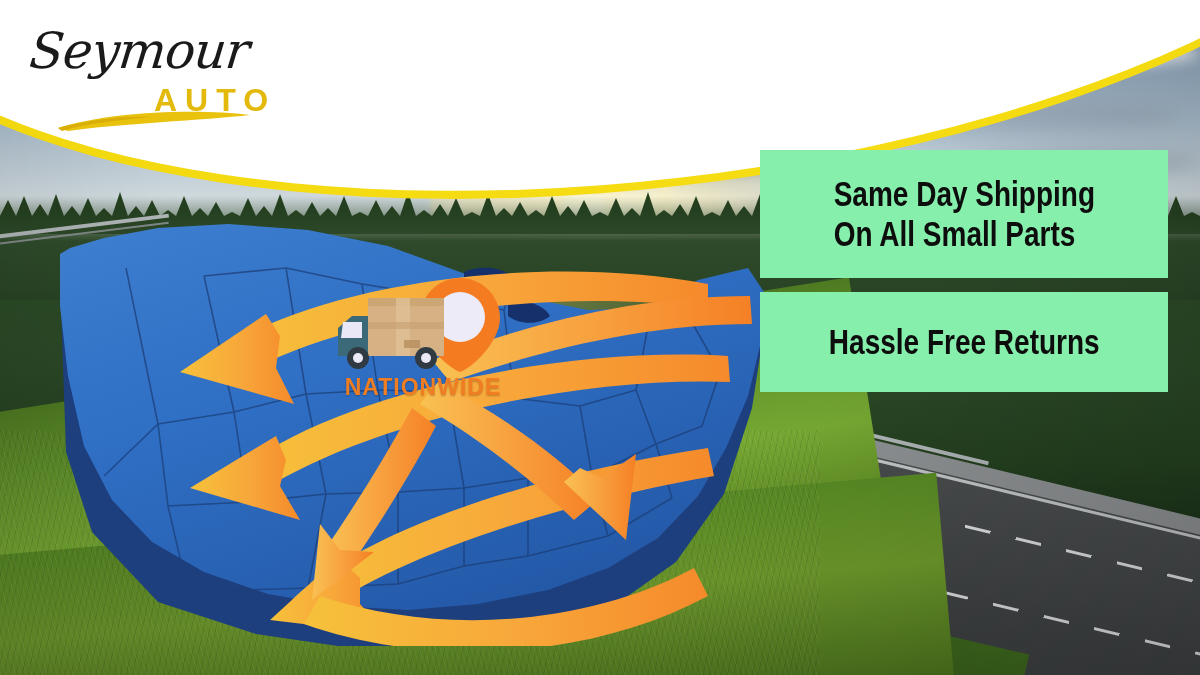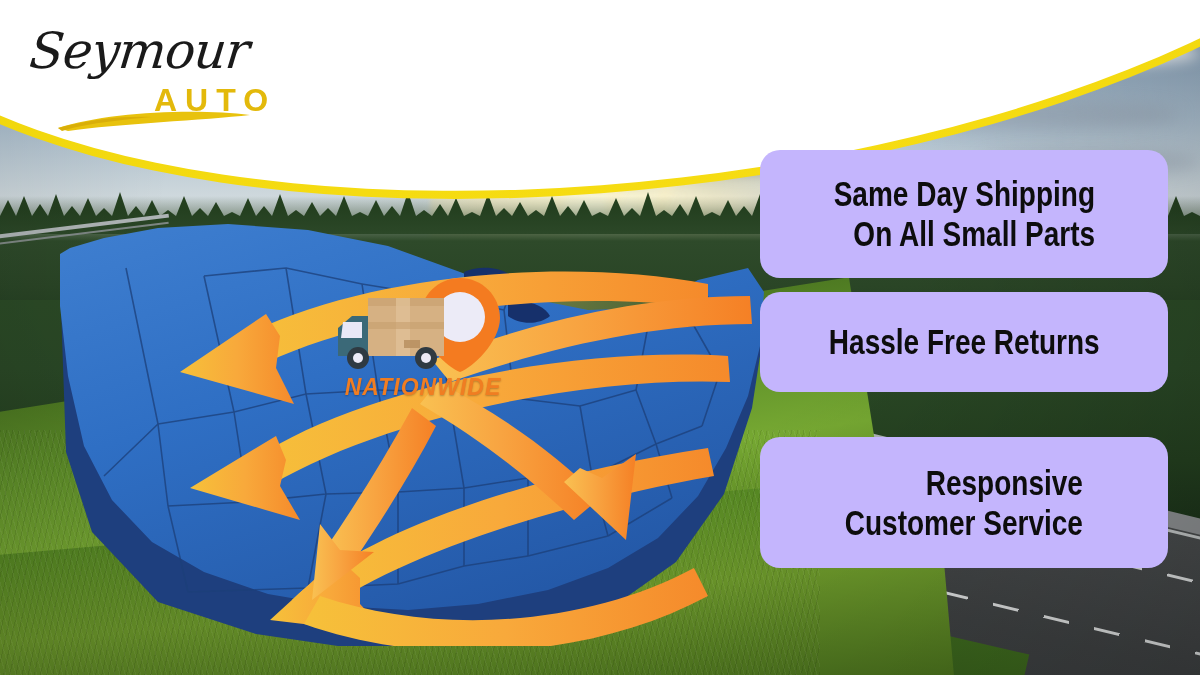--- a/index.html
+++ b/index.html
@@ -178,45 +178,44 @@
     position:absolute; left:30px; top:88px; width:196px; height:26px;
     overflow:hidden;
   }
 
   
   .map-wrap {
     position:absolute; left:8px; top:176px; width:800px; height:470px;
   }
 
   
-  .badge { position:absolute; left:322px; top:272px; width:200px; height:170px;font-style:italic; }
+  .badge { position:absolute; left:322px; top:272px; width:200px; height:170px; }
   .badge-text {
     position:absolute; left:6px; top:104px; width:190px; text-align:center;
     line-height:1;
   }
   .nationwide {
     font-family:"Liberation Sans", sans-serif;
     font-weight:700; font-size:23px; color:#f07d22;
     letter-spacing:1px; display:block;
     text-shadow:0 1px 2px rgba(0,0,0,0.25);
   }
   .delivery {
     font-family:"Liberation Sans", sans-serif;
     font-weight:700; font-size:31px; color:#f58025;
     letter-spacing:2px; display:block; margin-top:3px;
     text-shadow:0 1px 2px rgba(0,0,0,0.25);
   }
 
   
   .banner {
     position:absolute;
-    background:#c4b5fd;
+    background:#86efac;
     display:flex; align-items:center; justify-content:center;
-    text-align:right;
-    border-radius:20px;
+    text-align:left;
   }
   .banner span {
     font-family:"Liberation Sans", sans-serif;
     font-weight:700;
     color:#0d0d0d;
     font-size:35px;
     line-height:1.14;
     transform:scaleX(0.80);
     transform-origin:center;
     display:block;
@@ -420,18 +419,14 @@
     </div>
   </div>
 
   <div class="banner" id="banner-1">
     <span>Same Day Shipping
 On All Small Parts</span>
   </div>
   <div class="banner" id="banner-2">
     <span>Hassle Free Returns</span>
   </div>
-  <div class="banner" id="banner-3">
-    <span>Responsive
-Customer Service</span>
-  </div>
 
 </div>
 
 </body></html>

